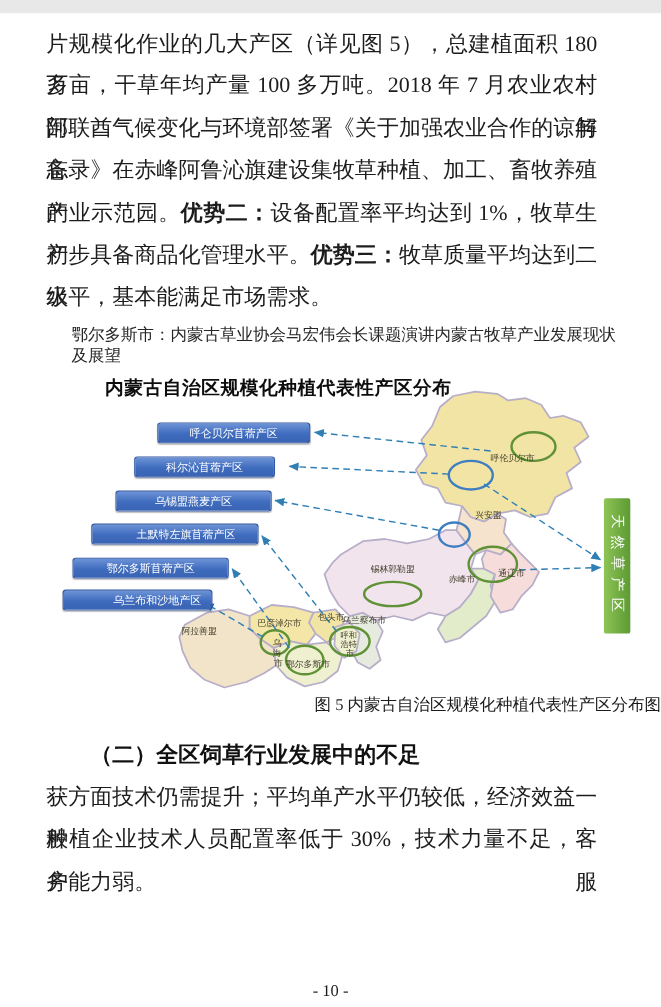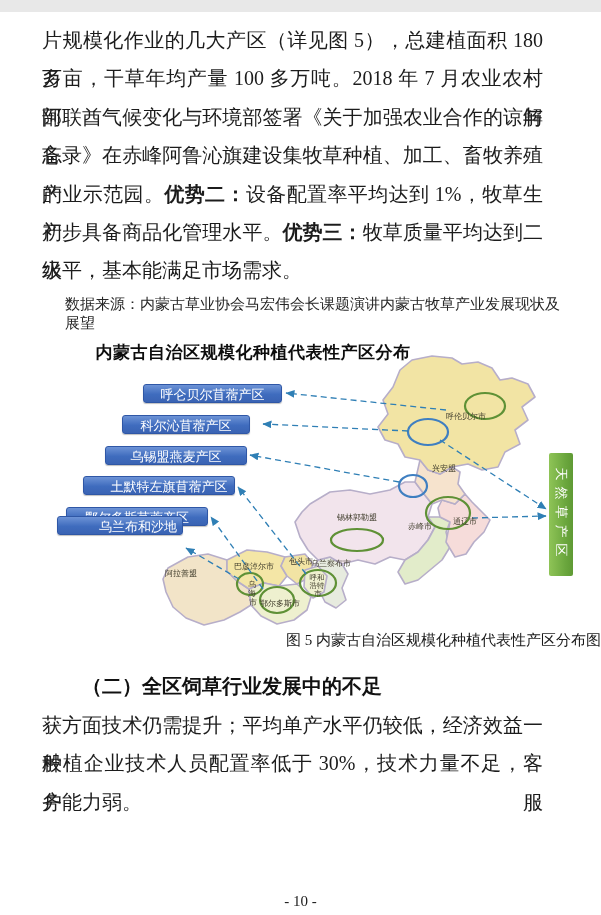--- a/index.html
+++ b/index.html
@@ -13,30 +13,30 @@
   .bline b{font-weight:bold;}
 
   .source-note{position:absolute;left:65px;top:283px;width:500px;font-size:15px;color:#262626;}
 
   
   .fig-title{position:absolute;left:48px;top:329px;width:410px;text-align:center;
              font-family:"Liberation Sans","DejaVu Sans",sans-serif;font-weight:bold;
              font-size:17px;letter-spacing:0.5px;color:#0d0d0d;}
   .fig-map{position:absolute;left:40px;top:325px;width:545px;height:295px;}
   .zone-box{position:absolute;height:19px;line-height:19px;text-align:center;
-            font-family:"Liberation Sans","DejaVu Sans",sans-serif;font-size:13px;color:#ffffff;
+            font-family:"Liberation Sans","DejaVu Sans",sans-serif;font-size:10px;color:#ffffff;
             background:linear-gradient(180deg,#6d93d6 0%,#3f6cbe 55%,#3a63b3 100%);
             border:1px solid #2f57a6;border-radius:3px;box-shadow:0 1px 1px rgba(0,0,0,.25);
             box-sizing:border-box;z-index:3;}
   .zb1{left:143px;top:372px;width:139px;}
   .zb2{left:122px;top:403px;width:128px;}
   .zb3{left:105px;top:434px;width:142px;}
   .zb4{left:83px; top:464px;width:152px;padding-left:20px;}
   .zb5{left:66px; top:495px;width:142px;}
-  .zb6{left:57px; top:504px;width:126px;padding-left:36px;}
+  .zb6{left:57px; top:524px;width:136px;padding-left:36px;}
 
   .green-bar{position:absolute;left:549px;top:441px;width:24px;height:123px;
              background:linear-gradient(90deg,#8fc457 0%,#6aa63d 70%,#5f9a34 100%);
              border:1px solid #58903０;border-radius:2px;z-index:3;box-sizing:border-box;}
   .green-bar .vtext{position:absolute;left:50%;top:50%;
              transform:translate(-50%,-50%) rotate(90deg);white-space:nowrap;
              font-family:"Liberation Sans","DejaVu Sans",sans-serif;font-size:13px;
              letter-spacing:6px;color:#ffffff;}
 
   .fig-caption{position:absolute;left:0;top:619px;width:601px;text-align:right;
@@ -60,21 +60,21 @@
   <div class="bodytext" style="top:9px;">
     <div class="bline">片规模化作业的几大产区（详见图 5），总建植面积 180 多</div>
     <div class="bline">万亩，干草年均产量 100 多万吨。2018 年 7 月农业农村部与</div>
     <div class="bline">阿联酋气候变化与环境部签署《关于加强农业合作的谅解备</div>
     <div class="bline">忘录》在赤峰阿鲁沁旗建设集牧草种植、加工、畜牧养殖的</div>
     <div class="bline"><span>产业示范园。</span><b>优势二：</b><span>设备配置率平均达到 1%，牧草生产</span></div>
     <div class="bline"><span>初步具备商品化管理水平。</span><b>优势三：</b><span>牧草质量平均达到二级</span></div>
     <div class="bline last">水平，基本能满足市场需求。</div>
   </div>
 
-  <div class="source-note">数据来源：内蒙古草业协会马宏伟会长课题演讲内蒙古牧草产业发展现状及展望</div>
+  <div class="source-note">鄂尔多斯市：内蒙古草业协会马宏伟会长课题演讲内蒙古牧草产业发展现状及展望</div>
 
   <div class="fig-title">内蒙古自治区规模化种植代表性产区分布</div>
 
   <svg class="fig-map" viewBox="0 0 545 295">
     <defs>
       <marker id="ah" markerWidth="9" markerHeight="8" refX="6.5" refY="3" orient="auto">
         <path d="M0,0 L7,3 L0,6 Z" fill="#2f7fb5"></path>
       </marker>
     </defs>
 

